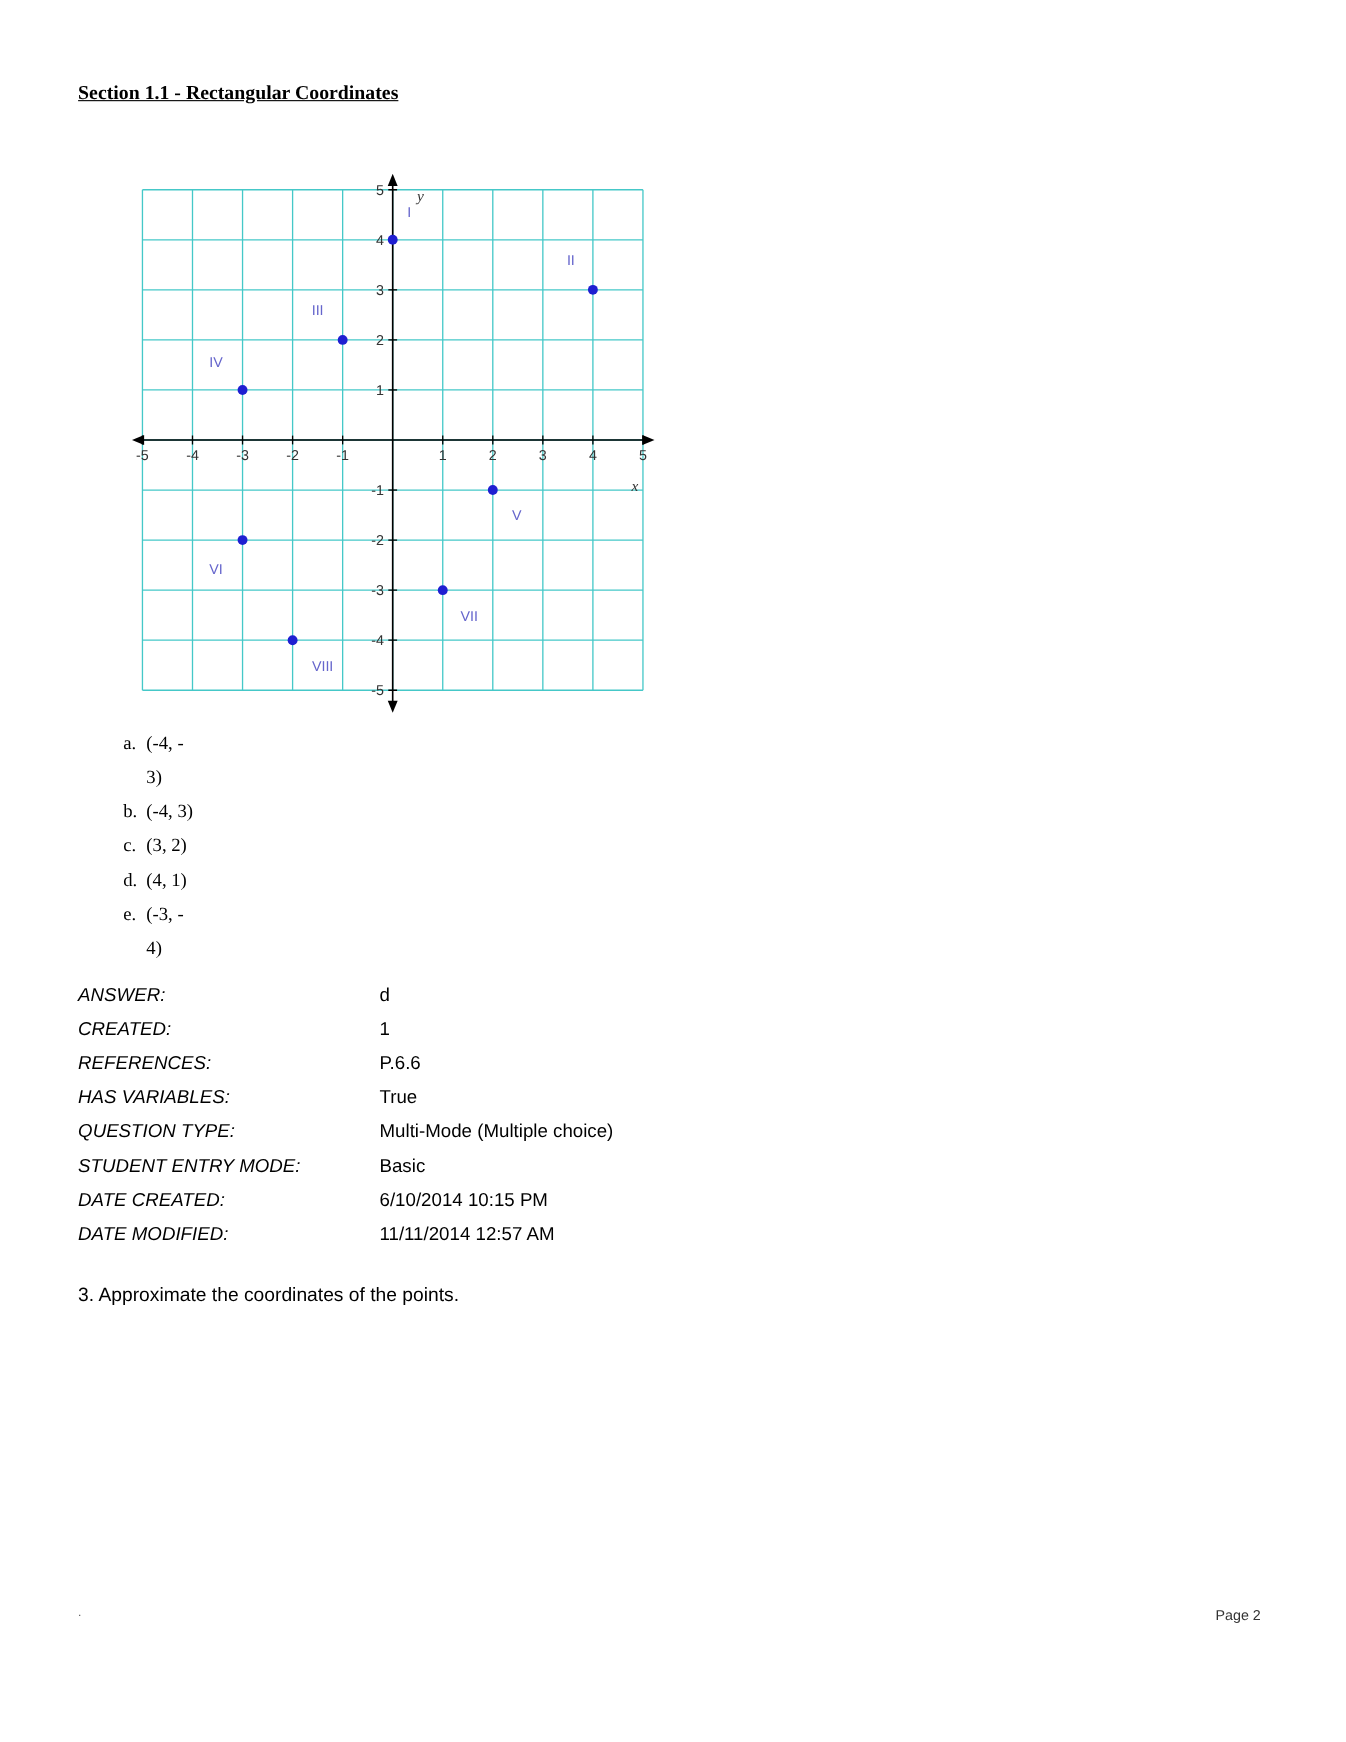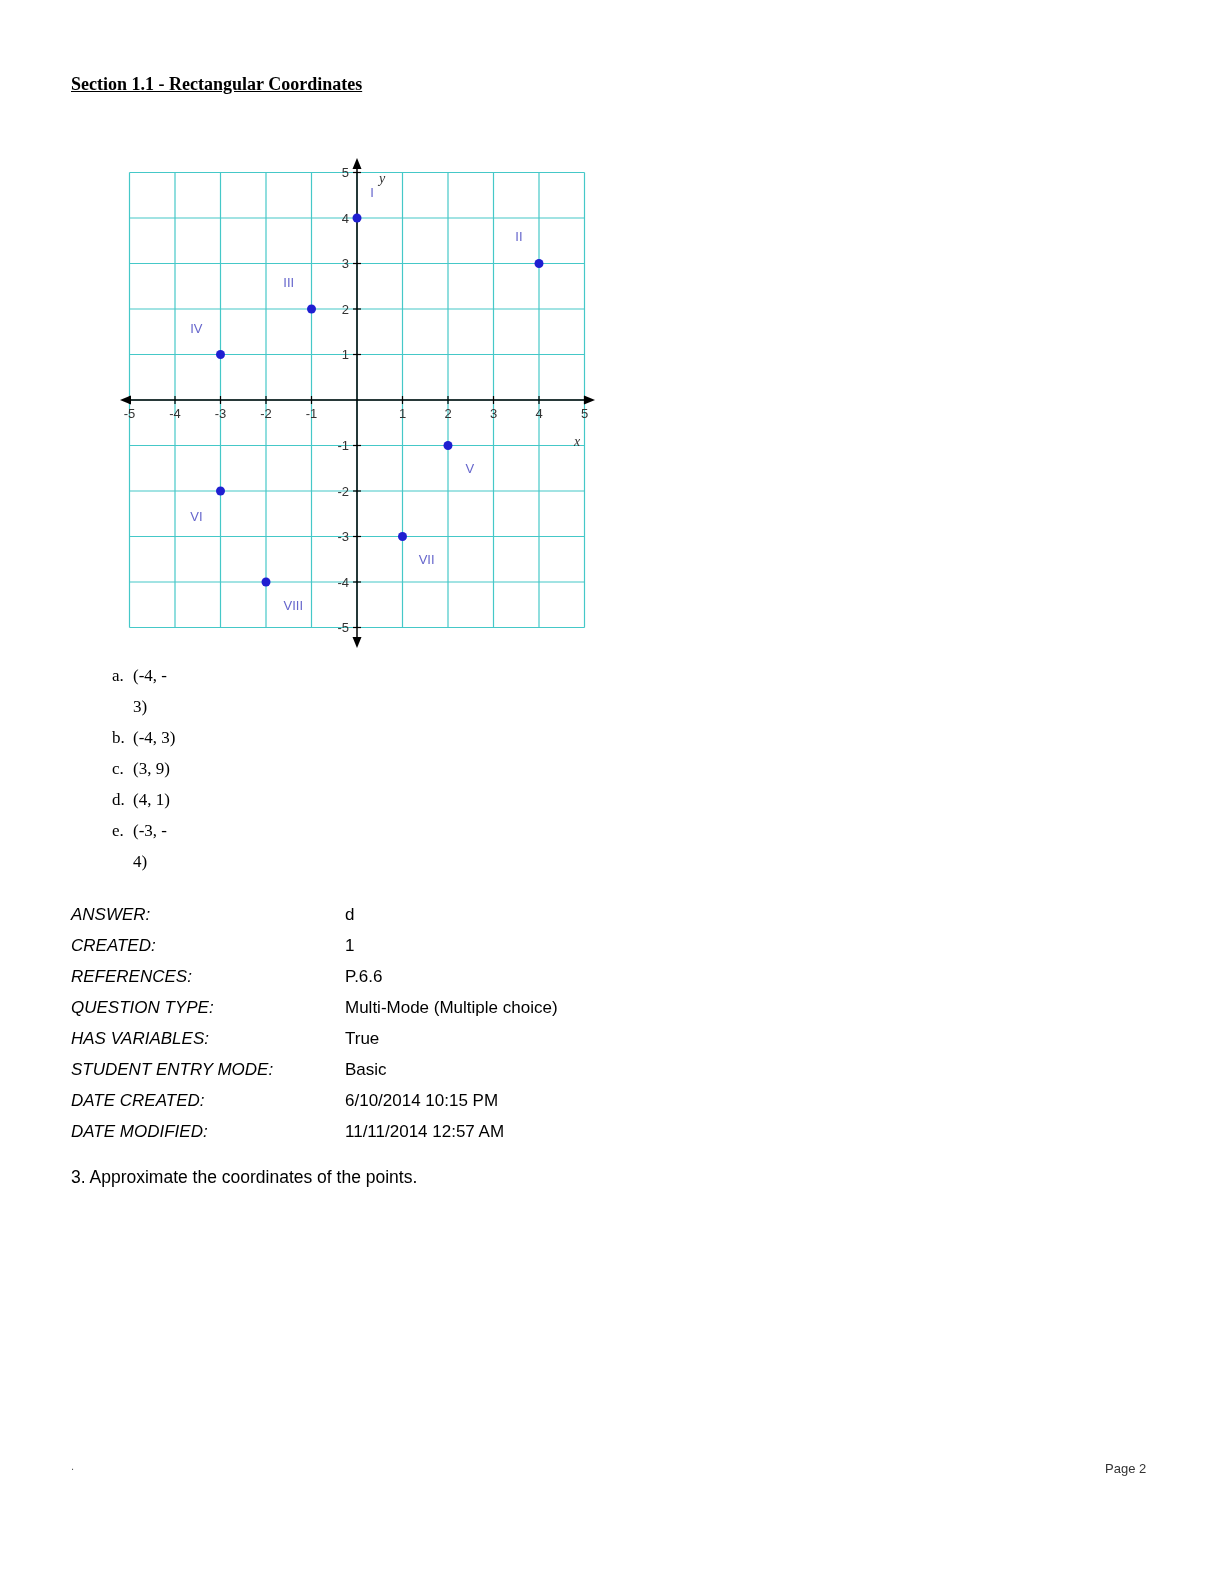--- a/index.html
+++ b/index.html
@@ -14,21 +14,21 @@
   .tick-label{font-family:"Liberation Sans",sans-serif;font-size:13px;fill:#333333;}
   .axis-label{font-family:"Liberation Serif",serif;font-style:italic;font-size:14px;fill:#333333;}
   .point-label{font-family:"Liberation Sans",sans-serif;font-size:13px;}
 
   #options{position:absolute;left:112px;top:660px;font-size:17px;line-height:31px;
            font-family:"Liberation Serif",serif;}
   .opt-label{display:inline-block;width:21px;}
   .opt-cont{margin-left:21px;}
 
   #metadata{position:absolute;left:71px;top:889px;font-family:"Liberation Sans",sans-serif;
-            font-size:17px;line-height:31px;color:#000;margin-top:10px;}
+            font-size:17px;line-height:31px;color:#000;}
   .meta-row{display:flex;}
   .meta-label{width:274px;font-style:italic;}
   .meta-value{font-style:normal;}
 
   .question-3{position:absolute;left:71px;top:1167px;font-size:17.5px;
               font-family:Liberation Sans, sans-serif;}
 
   .footer-page{position:absolute;left:1068px;top:1461px;font-size:13px;color:#333;
                font-family:"Liberation Sans",sans-serif;margin-left:37px;}
   .footer-dot{position:absolute;left:71px;top:1460px;font-size:11px;color:#555;
@@ -128,45 +128,45 @@
         <circle cx="284.5" cy="381.5" r="4.5" fill="#1f1fd1"></circle>
         <text x="308.615" y="409.15999999999997" text-anchor="middle" fill="#6666cc" class="point-label">VII</text>
         <circle cx="148" cy="427" r="4.5" fill="#1f1fd1"></circle>
         <text x="175.3" y="454.65999999999997" text-anchor="middle" fill="#6666cc" class="point-label">VIII</text>
       </svg>
   </div>
 
   <div id="options">
       <div class="option"><span class="opt-label">a.</span><span>(-4, -</span><div class="opt-cont">3)</div></div>
       <div class="option"><span class="opt-label">b.</span><span>(-4, 3)</span></div>
-      <div class="option"><span class="opt-label">c.</span><span>(3, 9)</span></div>
+      <div class="option"><span class="opt-label">c.</span><span>(3, 2)</span></div>
       <div class="option"><span class="opt-label">d.</span><span>(4, 1)</span></div>
       <div class="option"><span class="opt-label">e.</span><span>(-3, -</span><div class="opt-cont">4)</div></div>
     </div>
 
   <div id="metadata">
       <div class="meta-row">
         <div class="meta-label">ANSWER:</div>
         <div class="meta-value">d</div>
       </div>
       <div class="meta-row">
         <div class="meta-label">CREATED:</div>
         <div class="meta-value">1</div>
       </div>
       <div class="meta-row">
         <div class="meta-label">REFERENCES:</div>
         <div class="meta-value">P.6.6</div>
       </div>
       <div class="meta-row">
+        <div class="meta-label">HAS VARIABLES:</div>
+        <div class="meta-value">True</div>
+      </div>
+      <div class="meta-row">
         <div class="meta-label">QUESTION TYPE:</div>
         <div class="meta-value">Multi-Mode (Multiple choice)</div>
-      </div>
-      <div class="meta-row">
-        <div class="meta-label">HAS VARIABLES:</div>
-        <div class="meta-value">True</div>
       </div>
       <div class="meta-row">
         <div class="meta-label">STUDENT ENTRY MODE:</div>
         <div class="meta-value">Basic</div>
       </div>
       <div class="meta-row">
         <div class="meta-label">DATE CREATED:</div>
         <div class="meta-value">6/10/2014 10:15 PM</div>
       </div>
       <div class="meta-row">

